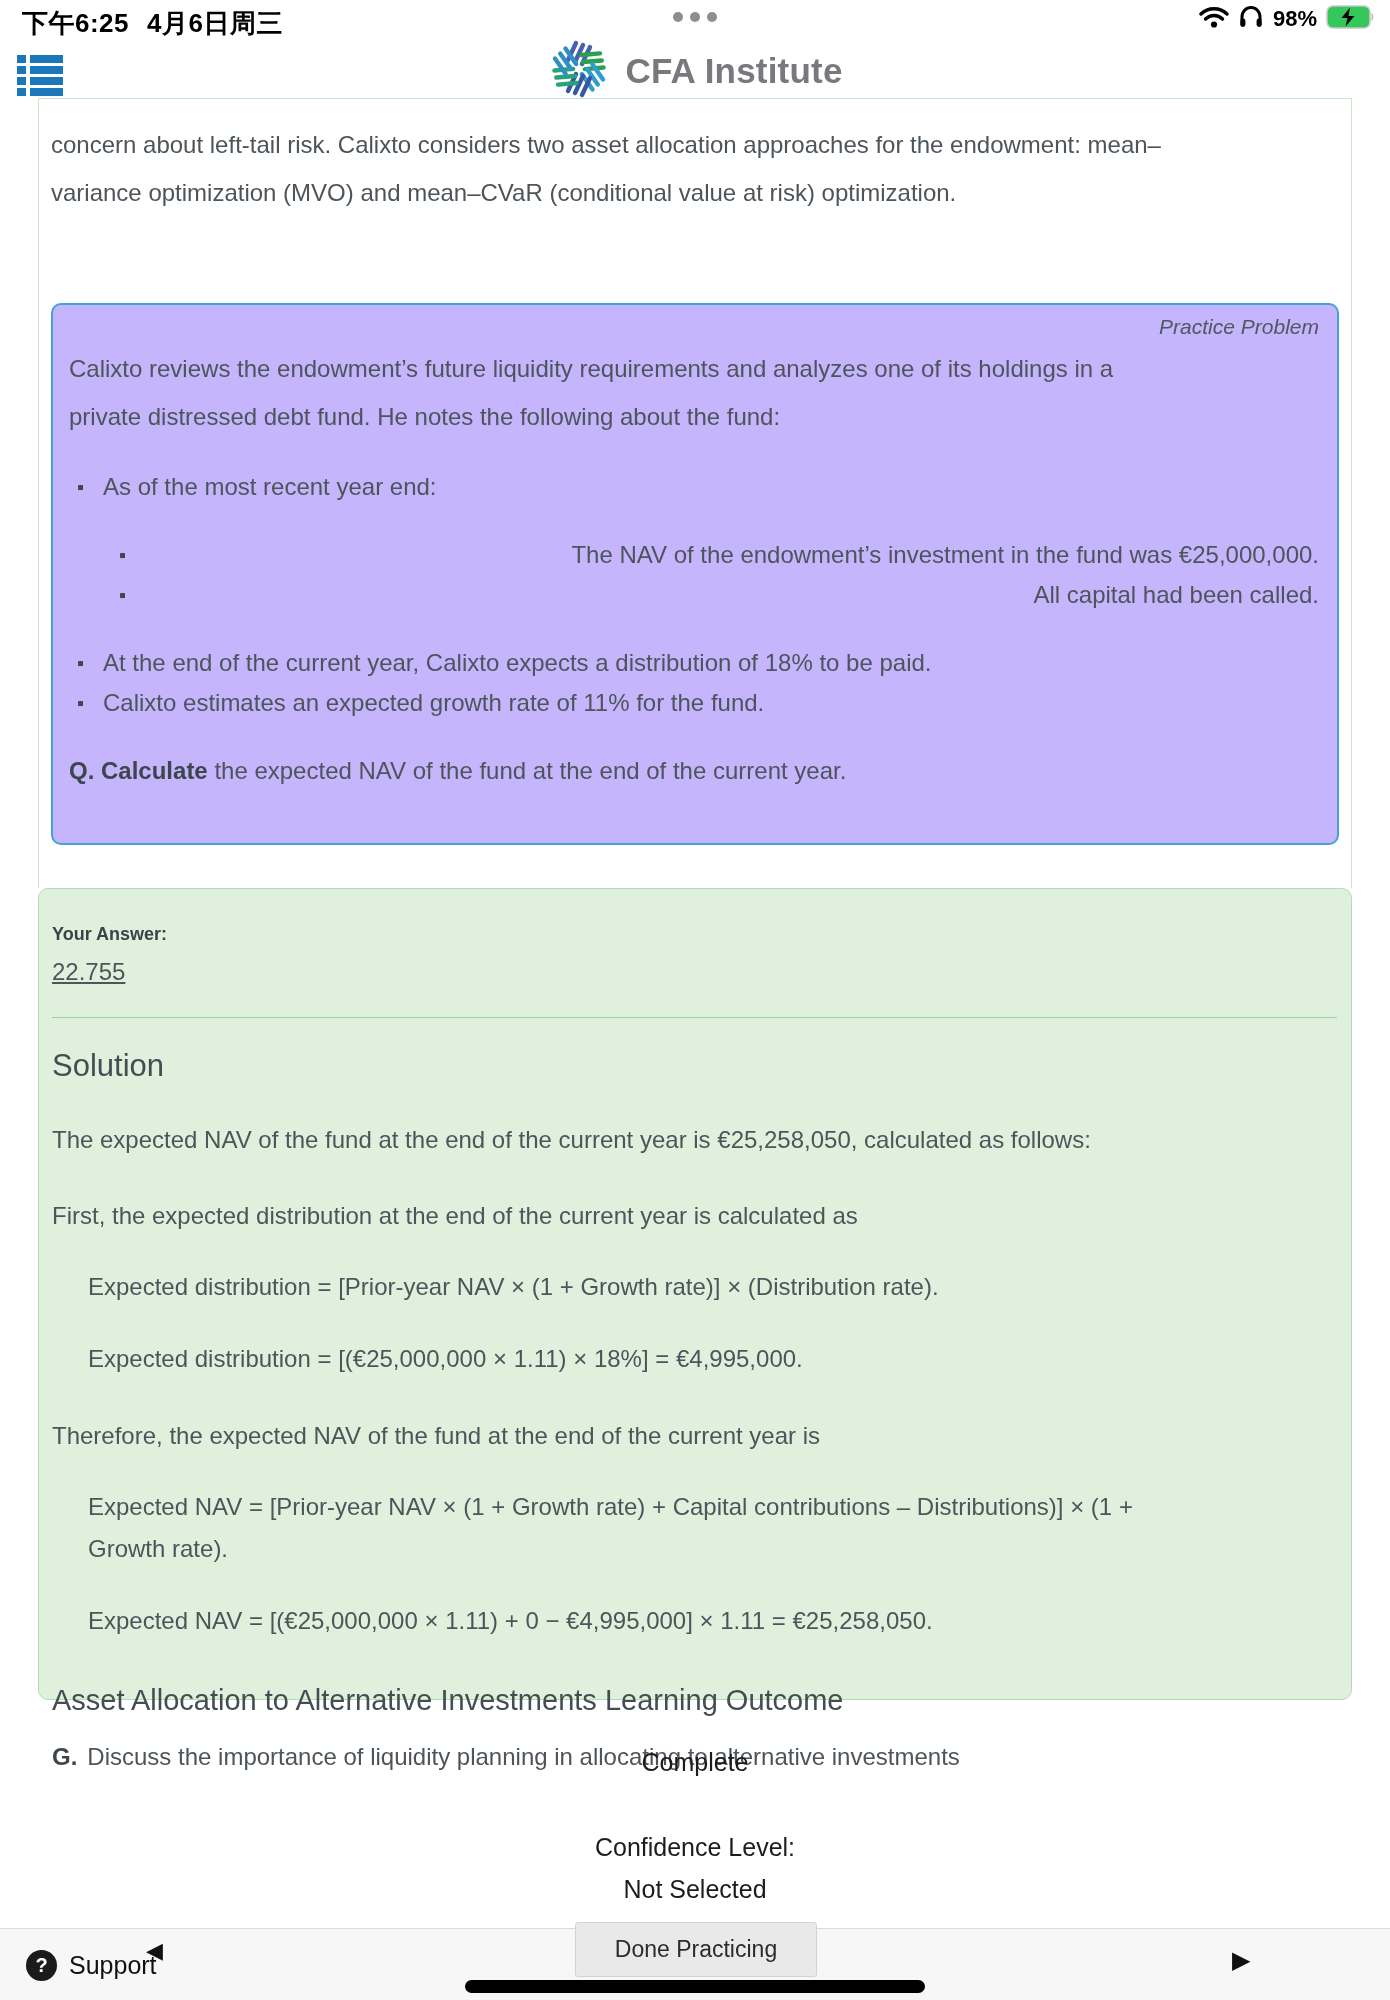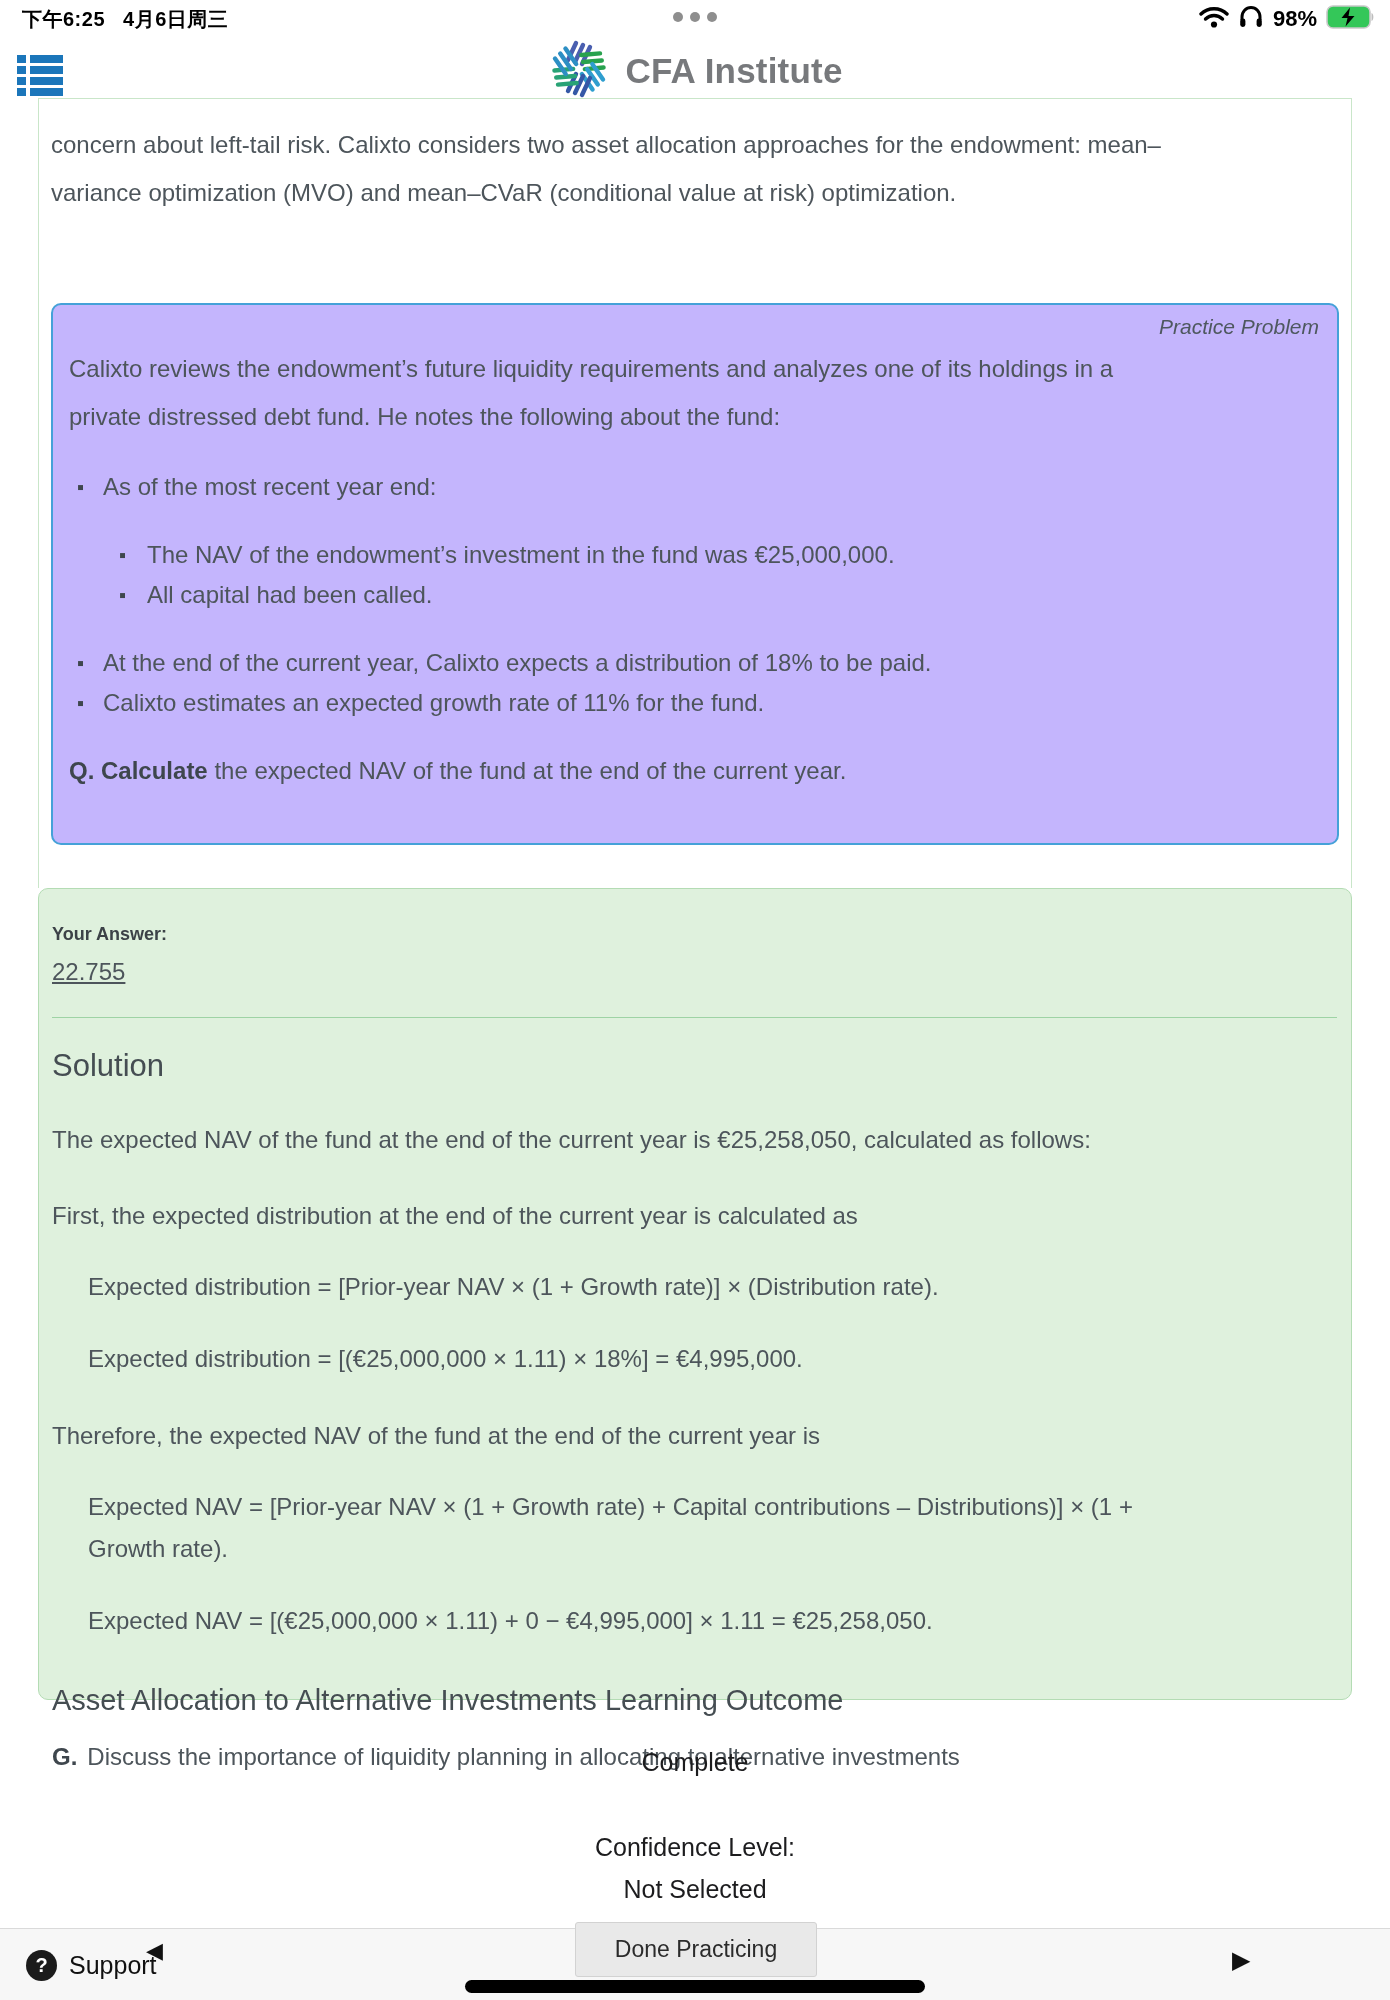--- a/index.html
+++ b/index.html
@@ -1,21 +1,21 @@
 <!DOCTYPE html>
 <html><head>
 <meta charset="utf-8">
 <style>
   * { margin:0; padding:0; box-sizing:border-box; }
   html,body { width:1390px; height:2000px; background:#ffffff;
     font-family:"Liberation Sans", sans-serif; color:#4a5157; overflow:hidden; position:relative; }
 
   
   .statusbar { position:absolute; top:0; left:0; width:1390px; height:34px; }
-  .status-left { position:absolute; left:22px; top:6px; font-size:20px; font-weight:700; color:#000;
+  .status-left { position:absolute; left:22px; top:6px; font-size:26px; font-weight:700; color:#000;
     letter-spacing:.5px; display:flex; gap:18px; }
   .status-dots { position:absolute; left:0; right:0; top:12px; display:flex; justify-content:center; gap:7px; }
   .status-dots i { width:10px; height:10px; border-radius:50%; background:#8e8e8e; display:block; }
   .status-right { position:absolute; right:14px; top:4px; display:flex; align-items:center; gap:9px; }
   .battery-pct { font-size:22px; font-weight:600; color:#000; }
 
   
   .header { position:absolute; top:36px; left:0; width:1390px; height:70px; }
   .menu-btn { position:absolute; left:16px; top:18px; width:48px; height:46px; cursor:pointer; background:none; border:none; }
   .brand { position:absolute; left:0; right:0; top:0; display:flex; justify-content:center; align-items:center; gap:14px; height:70px; }
@@ -28,21 +28,21 @@
 
   .practice-box { margin-top:86px; background:#c4b5fd; border:2px solid #45a1d8; border-radius:10px;
     padding:10px 18px 58px 16px; }
   .pp-label { text-align:right; font-style:italic; font-size:21px; color:#4e585f; }
   .pp-intro { margin-top:6px; }
   .pp-intro p { font-size:24px; line-height:48px; color:#4d555b; }
   ul.pp-list { list-style:none; margin-top:26px; }
   ul.pp-list > li { font-size:24px; line-height:40px; color:#4d555b; padding-left:34px; position:relative; }
   ul.pp-list > li::before { content:"▪"; position:absolute; left:8px; top:0; font-size:20px; color:#3e464d; }
   ul.pp-sublist { list-style:none; margin:28px 0 28px 0; }
-  ul.pp-sublist > li { font-size:24px; line-height:40px; color:#4d555b; padding-left:44px; position:relative; }
+  ul.pp-sublist > li { font-size:24px; line-height:40px; color:#4d555b; padding-left:44px; position:relative;text-align:right; }
   ul.pp-sublist > li::before { content:"▪"; position:absolute; left:16px; top:0; font-size:20px; color:#3e464d; }
   .pp-question { margin-top:34px; font-size:24px; color:#4d555b; }
   .pp-question b { color:#3e464d; }
 
   
   .result-card { position:absolute; left:38px; top:888px; width:1314px; height:812px;
     background:#dff1dd; border:1px solid #b4dcb4; border-radius:10px; padding:26px 14px 0 13px; }
   .ya-label { font-size:18px; font-weight:700; color:#3c4247; line-height:38px; }
   .ya-value { font-size:24px; color:#4d555b; line-height:38px;text-decoration:underline; }
   .divider { border:none; border-top:1px solid #9ed3a4; margin:26px 0 0 0; }

